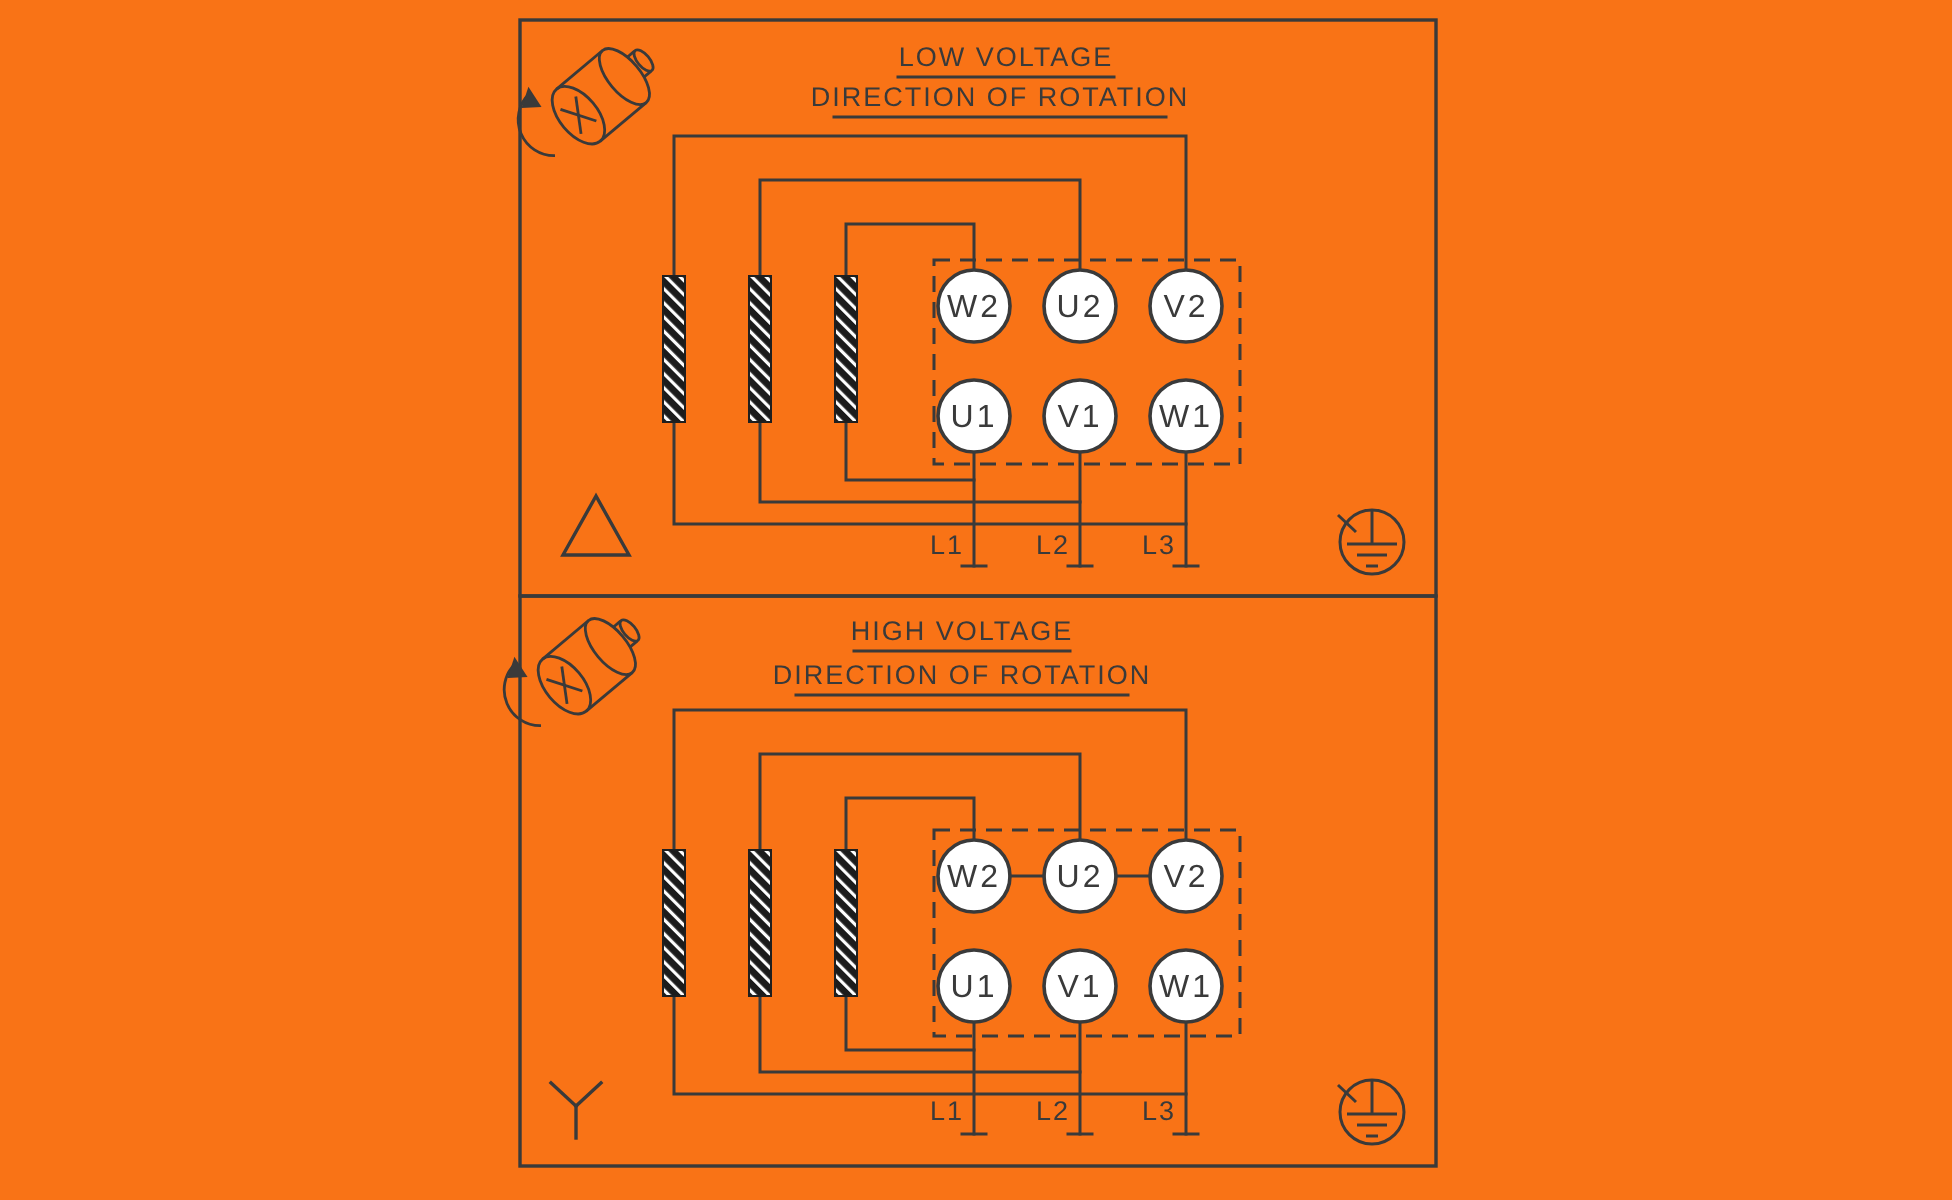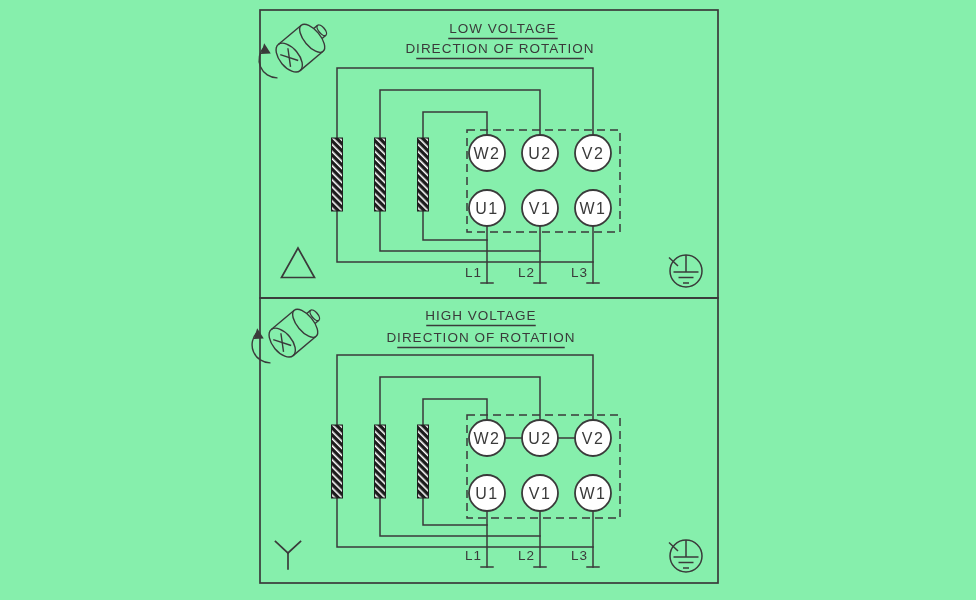--- a/index.html
+++ b/index.html
@@ -1,16 +1,16 @@
 <!DOCTYPE html>
 <html><head>
 <meta charset="utf-8">
 <style>
   html,body{margin:0;padding:0;background:#ffffff;}
-  .stage{position:relative;width:976px;height:600px;background:#86efac;overflow:hidden;
+  .stage{position:relative;width:976px;height:600px;background:#f97316;overflow:hidden;
          font-family:"Liberation Sans",sans-serif;}
   svg{display:block;}
   text{fill:#3a3a3a;font-family:"Liberation Sans",sans-serif;}
   .t-title{font-size:13.5px;letter-spacing:1px;}
   .t-term{font-size:16px;letter-spacing:1.5px;text-anchor:middle;}
   .t-lead{font-size:13.5px;letter-spacing:1px;text-anchor:end;}
   .w{stroke:#3a3a3a;stroke-width:1.5;fill:none;stroke-linecap:square;}
   .border{stroke:#3a3a3a;stroke-width:1.7;fill:none;}
   .dash{stroke:#3a3a3a;stroke-width:1.5;fill:none;stroke-dasharray:8 5;}
   .circ{stroke:#3a3a3a;stroke-width:1.8;fill:#ffffff;}

